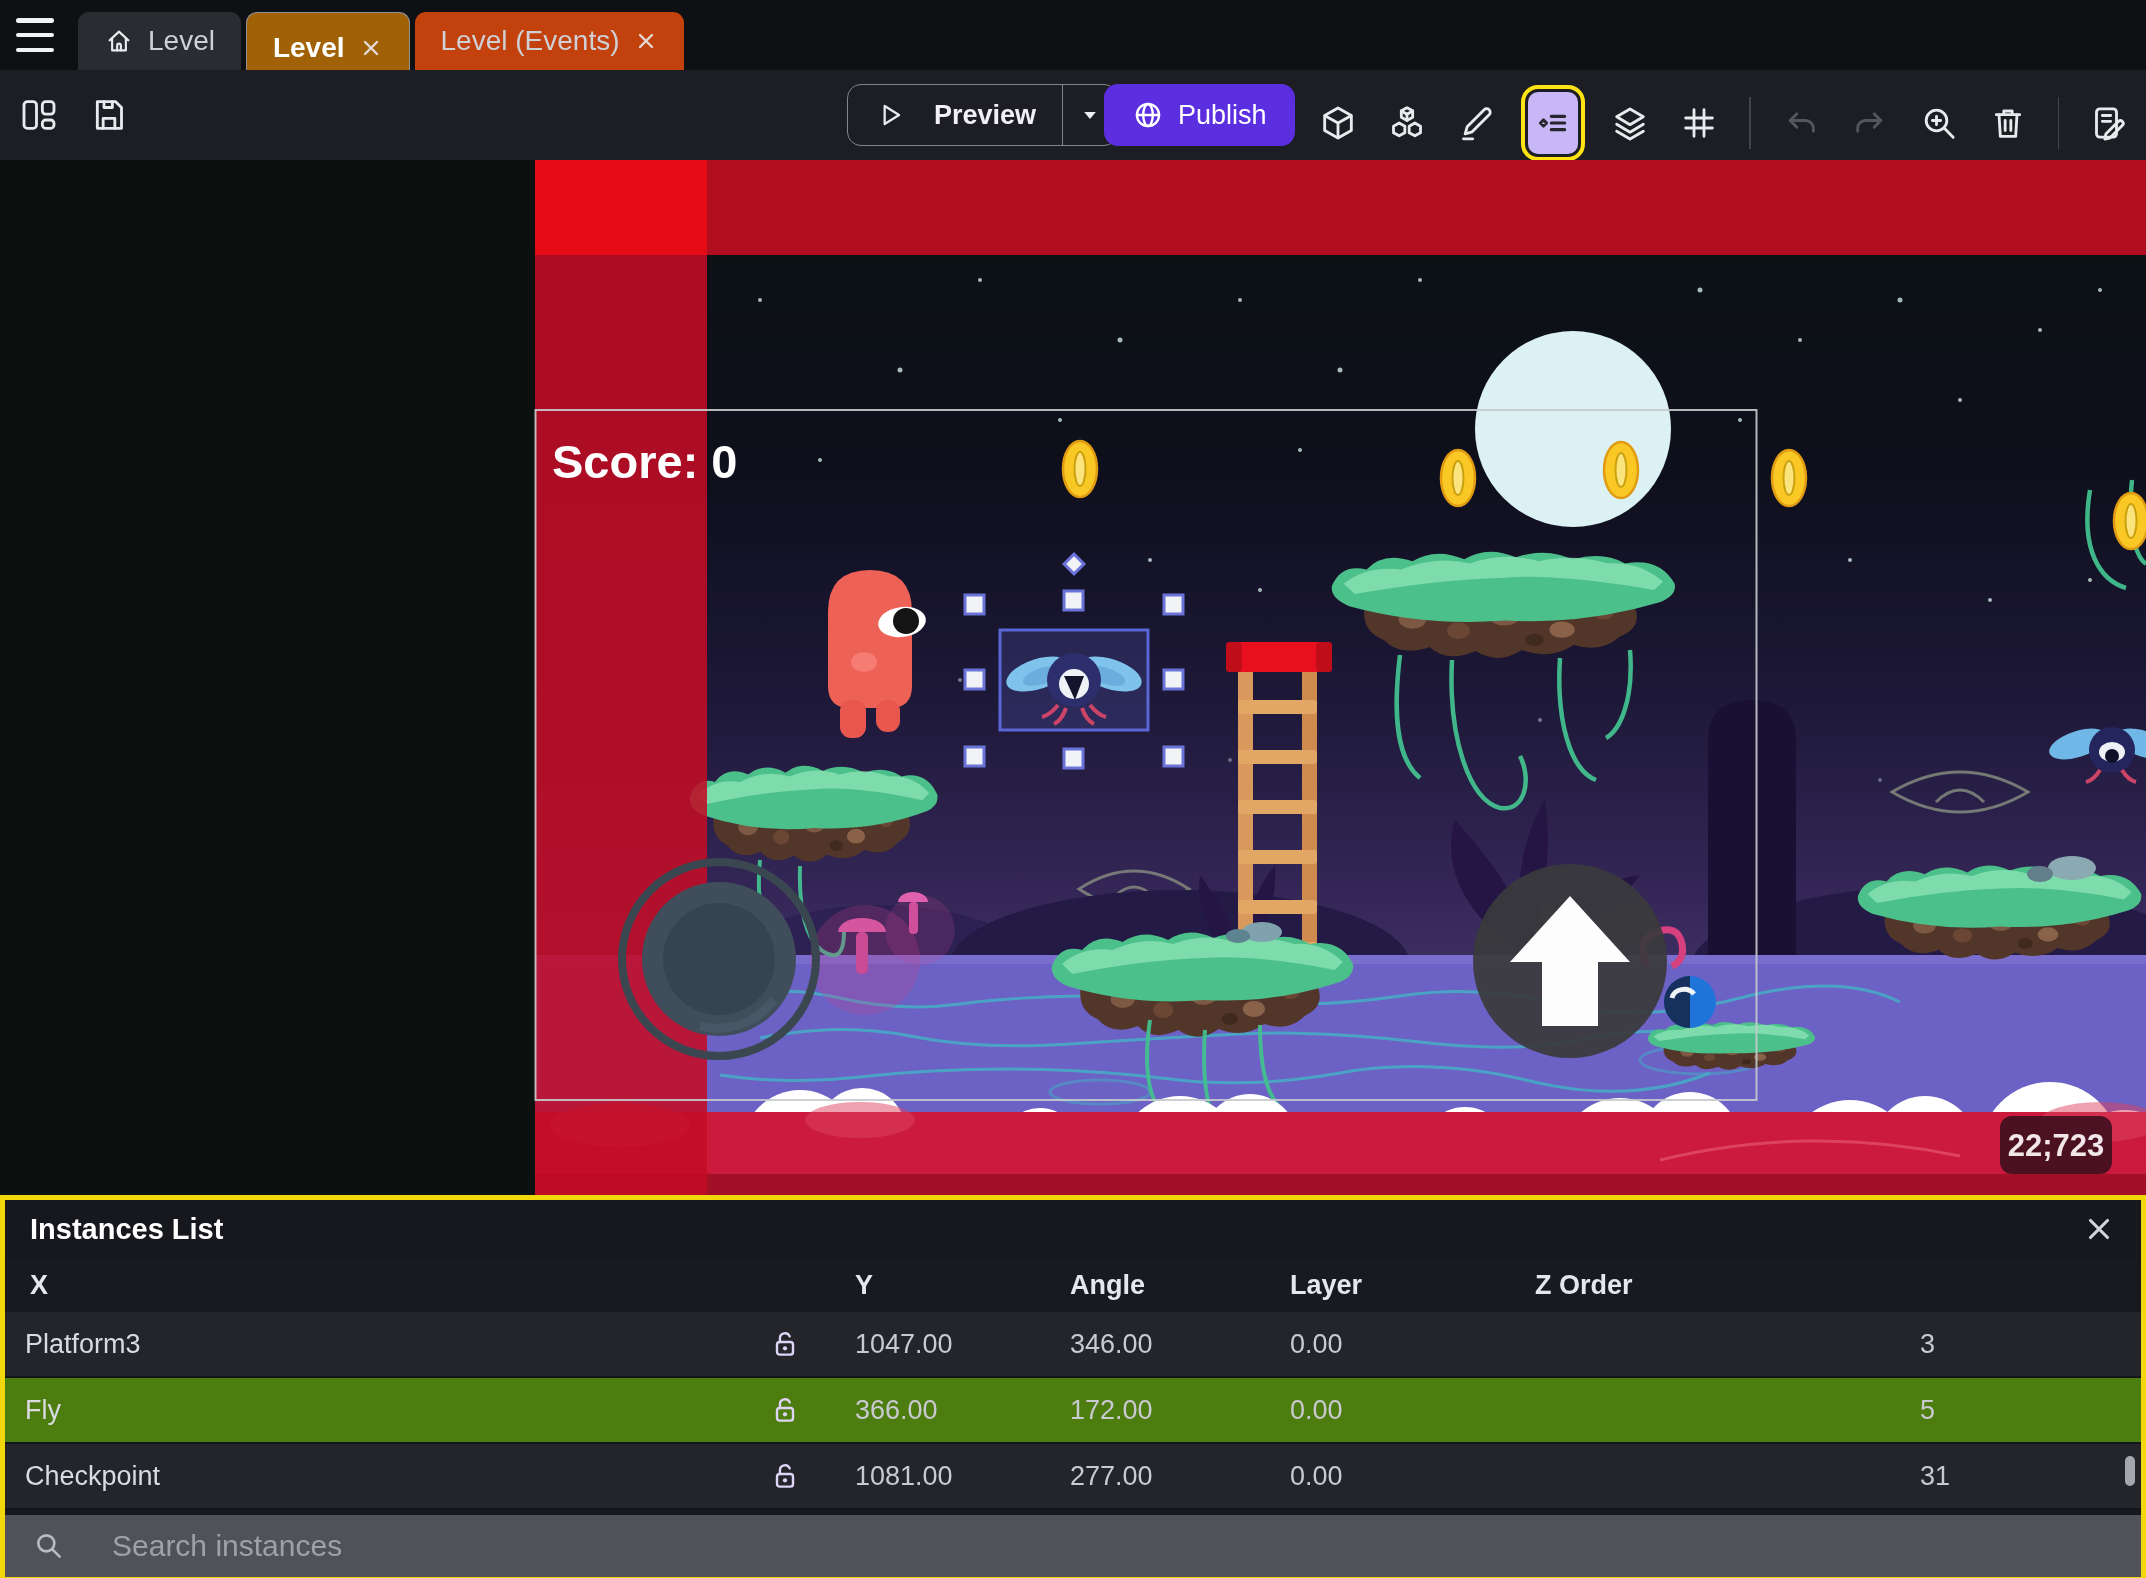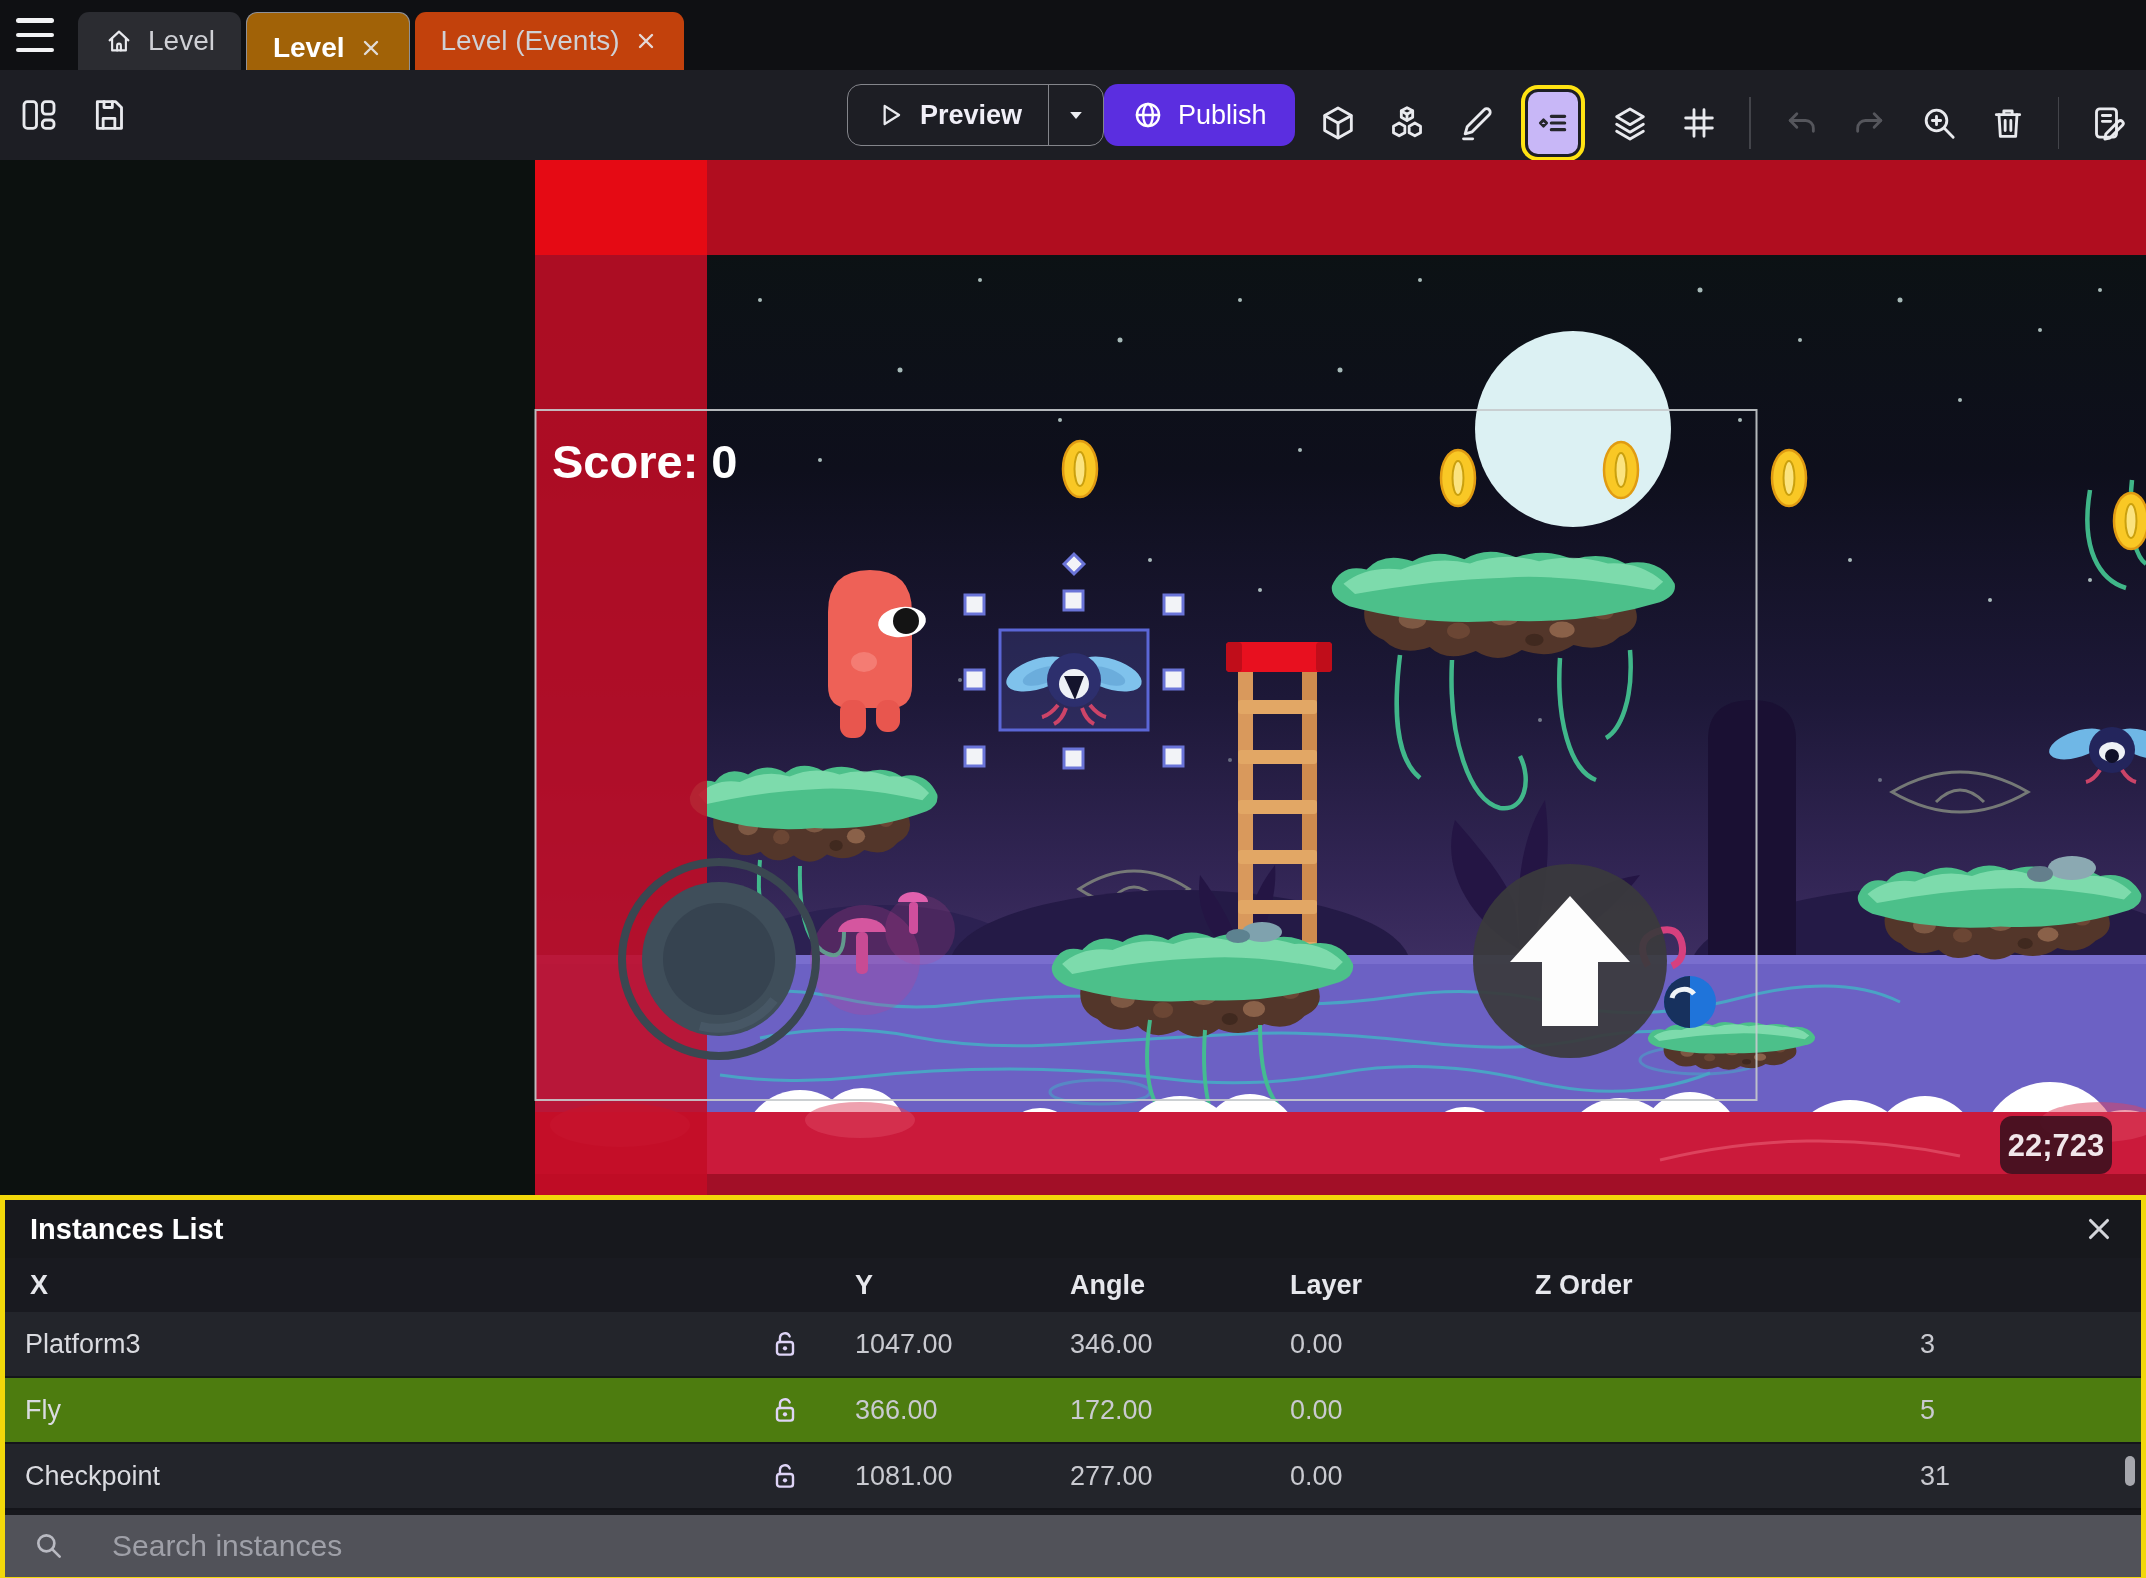--- a/index.html
+++ b/index.html
@@ -18,21 +18,21 @@
   .tab.active { background:#a16207; border:1.5px solid #909197; border-bottom:none; height:70px; color:#ffffff; font-weight:bold; }
   .tab.events { background:#c2410c;text-align:right; }
   .tab .ticon { width:30px; height:30px; flex:0 0 auto; }
   .tab .closex { width:24px; height:24px; opacity:.9; }
   
   .toolbar { position:absolute; left:0; top:70px; width:2146px; height:90px; background:#1d1e24; }
   .tb-left { position:absolute; left:16px; top:22px; display:flex; gap:24px; }
   .tbtn { background:none; border:none; padding:0; margin:0; width:46px; height:46px; display:flex; align-items:center; justify-content:center; cursor:pointer; }
   .tbtn svg { width:40px; height:40px; }
   .preview-split { position:absolute; left:847px; top:14px; height:60px; display:flex; align-items:stretch; border:1.5px solid #84858b; border-radius:14px; color:#f1eff7; }
-  .preview-main { display:flex; align-items:center; gap:14px; padding:0 26px; font-size:27px; font-weight:bold; cursor:pointer; }
+  .preview-main { display:flex; align-items:center; gap:28px; padding:0 26px; font-size:27px; font-weight:bold; cursor:pointer; }
   .preview-caret { width:54px; display:flex; align-items:center; justify-content:center; border-left:1.5px solid #84858b; cursor:pointer; }
   .publish-btn { position:absolute; left:1104px; top:14px; height:62px; padding:0 28px; display:flex; align-items:center; gap:14px; background:#5b2ee0; border:none; border-radius:14px; color:#ffffff; font-size:27px; font-weight:normal; font-family:inherit; cursor:pointer; }
   .tb-right { position:absolute; right:14px; top:22px; display:flex; align-items:center; gap:23px; }
   .tb-right .dim svg * { stroke:#55565c; }
   .vdiv { width:1.5px; height:52px; background:#43444a; margin:0 4px; }
   .hl-wrap { background:#c8b7f7; border-radius:10px; padding:8px 5px; outline:4.5px solid #ffe312; outline-offset:3px; margin:0 6px; }
   .hl-wrap svg { display:block; }
   
   .canvas { position:absolute; left:0; top:160px; width:2146px; height:1035px; background:#0c110f; }
   

